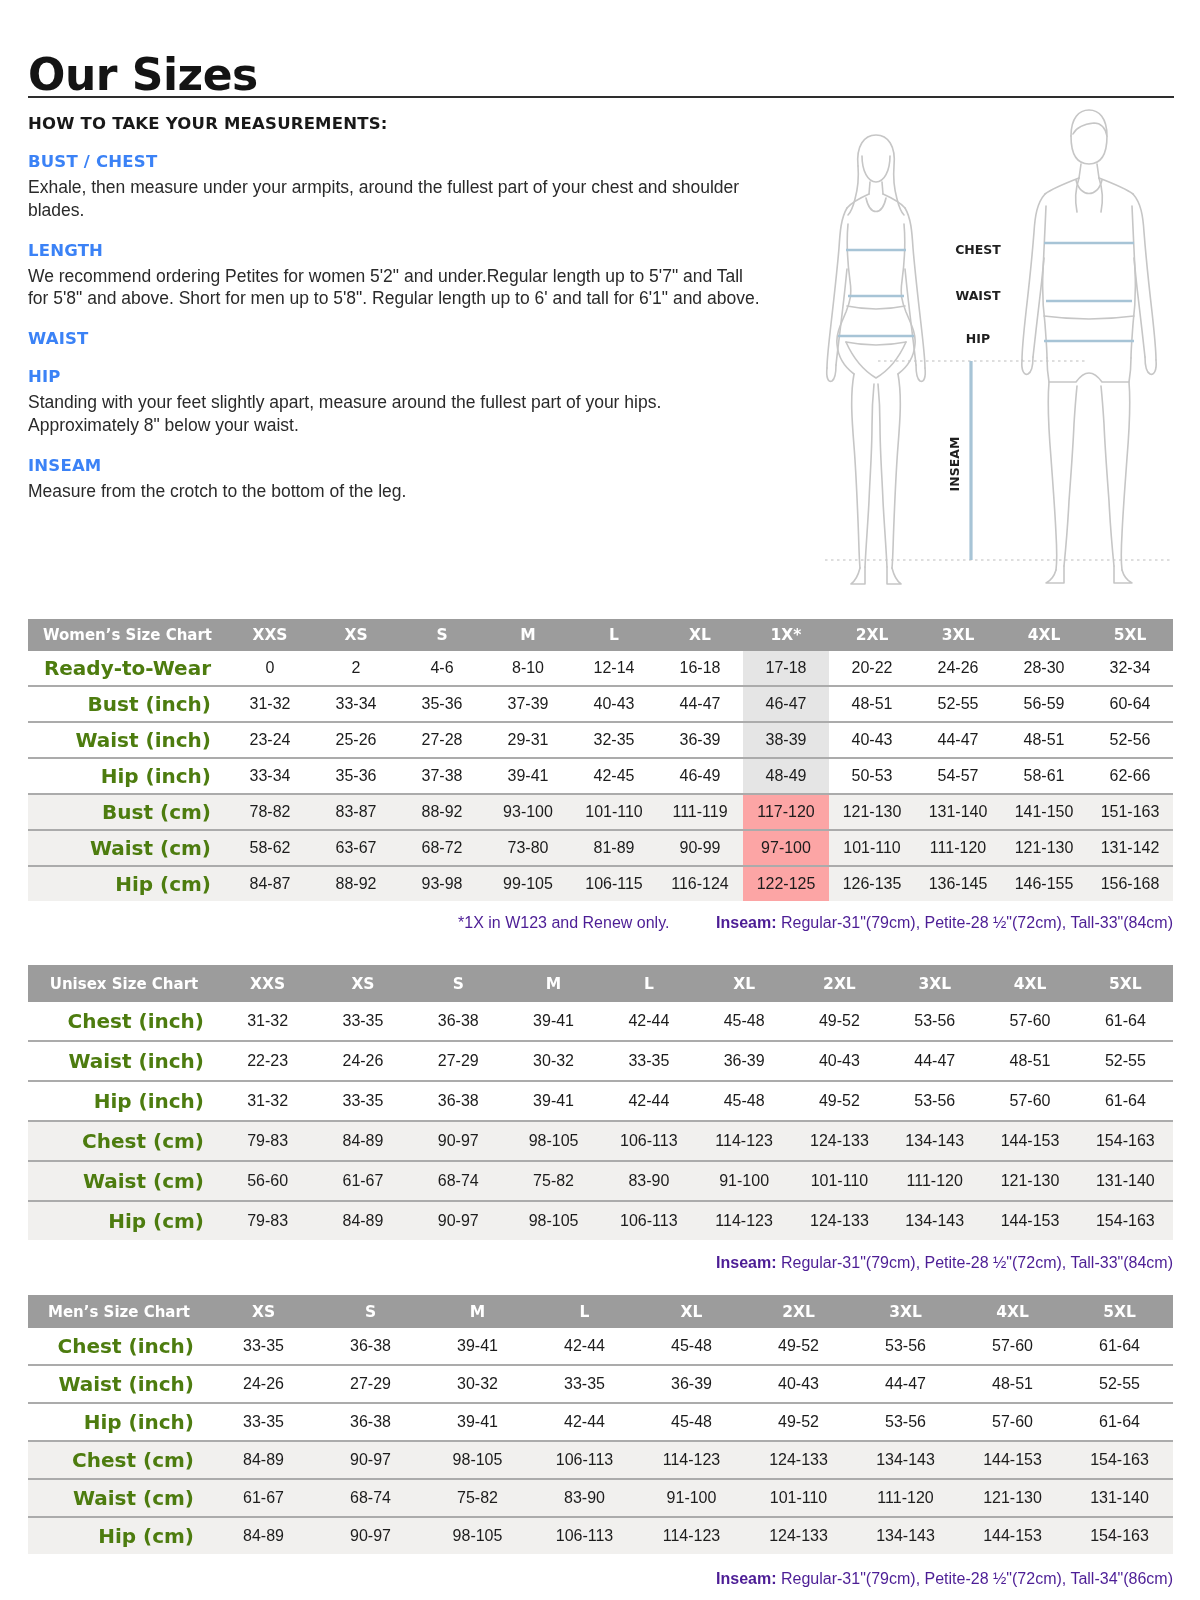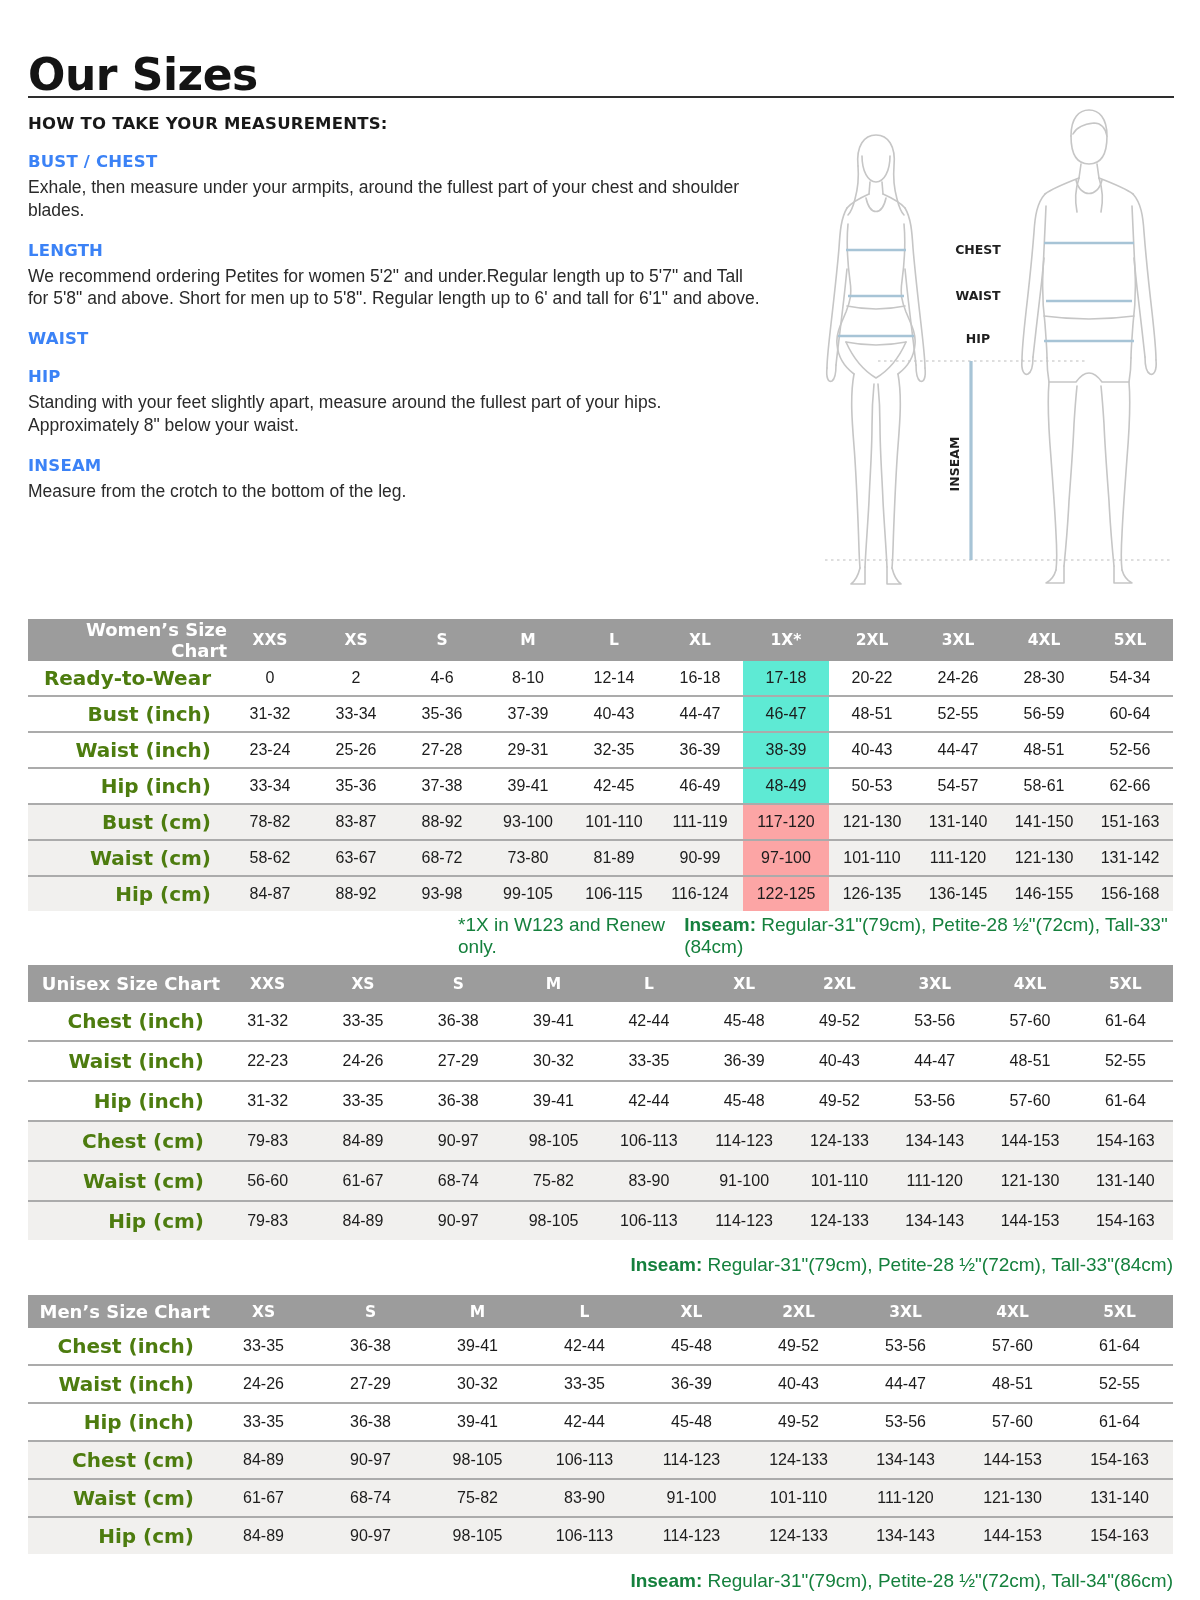--- a/index.html
+++ b/index.html
@@ -36,49 +36,49 @@
   }
 
   
   table.size-table{
     position:absolute;left:28px;width:1145px;border-collapse:collapse;table-layout:fixed;
   }
   table.size-table thead th{
     background:#9c9c9c;color:#ffffff;font-family:"DejaVu Sans",sans-serif;
     font-weight:bold;font-size:15.5px;text-align:center;padding:0;
   }
-  table.size-table thead th.corner{font-size:18px;text-align:right;margin-left:16px;}
+  table.size-table thead th.corner{font-size:15px;text-align:center;margin-left:16px;}
   table.size-table tbody tr{border-bottom:2px solid #ababab;}
   table.size-table tbody tr:last-child{border-bottom:none;}
   table.size-table tbody th{
     text-align:right;padding:0 16px 0 0;font-family:"DejaVu Sans",sans-serif;
     font-weight:bold;font-size:20px;color:#4d7c0f;
   }
   table.size-table tbody td{text-align:center;font-size:16px;padding:0;color:#1c1c1c;}
   table.size-table tbody tr.shaded{background:#f1f0ee;}
-  table.size-table tbody td.hl{background:#5eead4;}
+  table.size-table tbody td.hl{background:#e5e5e5;}
   table.size-table tbody tr.shaded td.hl{background:#fca5a5;}
 
   .t-women{top:619px;}
   .t-women thead th{height:32px;}
   .t-women thead th.corner{width:199px;}
   .t-women tbody th,.t-women tbody td{height:34px;}
 
   .t-unisex{top:965px;}
   .t-unisex thead th{height:37px;}
   .t-unisex thead th.corner{width:192px;}
   .t-unisex tbody th,.t-unisex tbody td{height:38px;}
 
   .t-men{top:1295px;}
   .t-men thead th{height:33px;}
   .t-men thead th.corner{width:182px;}
   .t-men tbody th,.t-men tbody td{height:36px;}
 
   
-  .footnote{position:absolute;left:28px;width:1145px;font-size:19px;color:#15803d;}
+  .footnote{position:absolute;left:28px;width:1145px;font-size:16px;color:#4c1d95;}
   .fn-women{top:914px;display:flex;}
   .fn-women .fn-left{margin-left:430px;}
   .fn-women .fn-right{margin-left:auto;}
   .fn-unisex{top:1254px;text-align:right;}
   .fn-men{top:1570px;text-align:right;}
   .footnote b{font-weight:bold;}
 </style>
 </head>
 <body>
 
@@ -233,21 +233,21 @@
         <td>0</td>
         <td>2</td>
         <td>4-6</td>
         <td>8-10</td>
         <td>12-14</td>
         <td>16-18</td>
         <td class="hl">17-18</td>
         <td>20-22</td>
         <td>24-26</td>
         <td>28-30</td>
-        <td>54-34</td>
+        <td>32-34</td>
       </tr>
       <tr>
         <th scope="row">Bust (inch)</th>
         <td>31-32</td>
         <td>33-34</td>
         <td>35-36</td>
         <td>37-39</td>
         <td>40-43</td>
         <td>44-47</td>
         <td class="hl">46-47</td>

